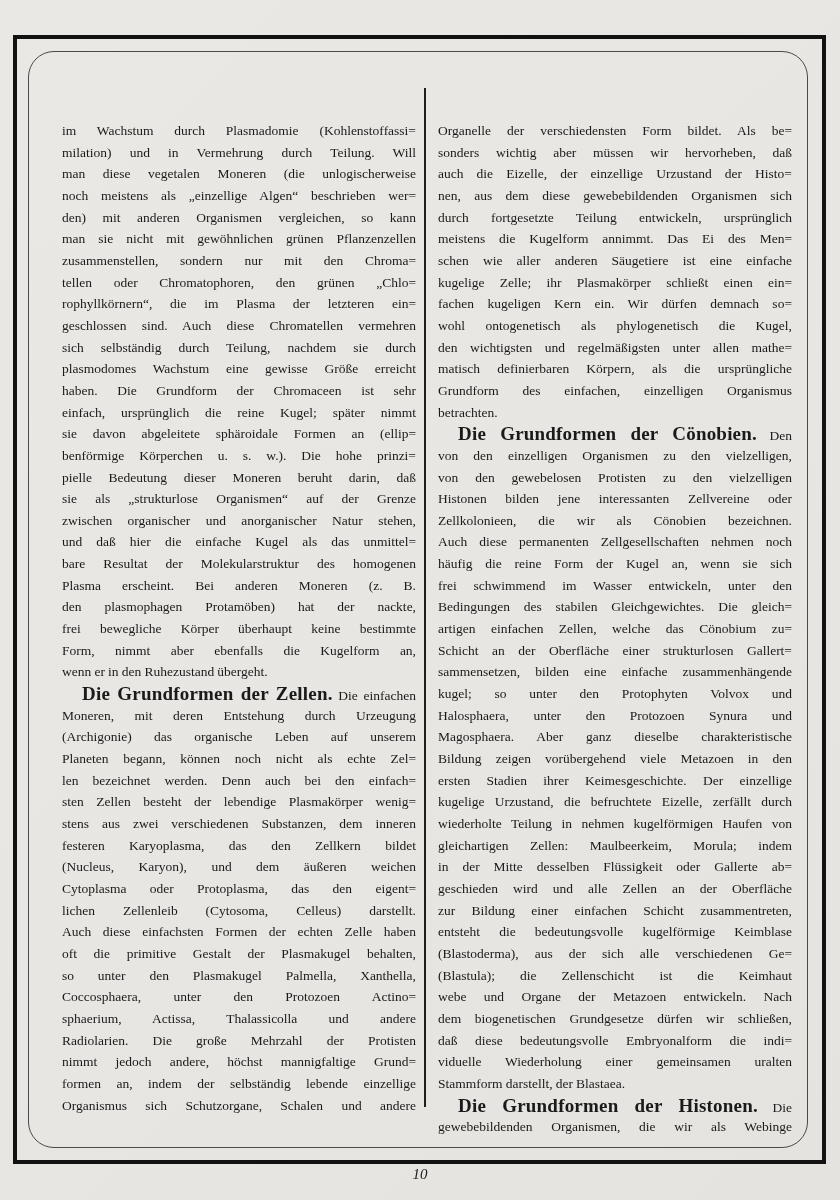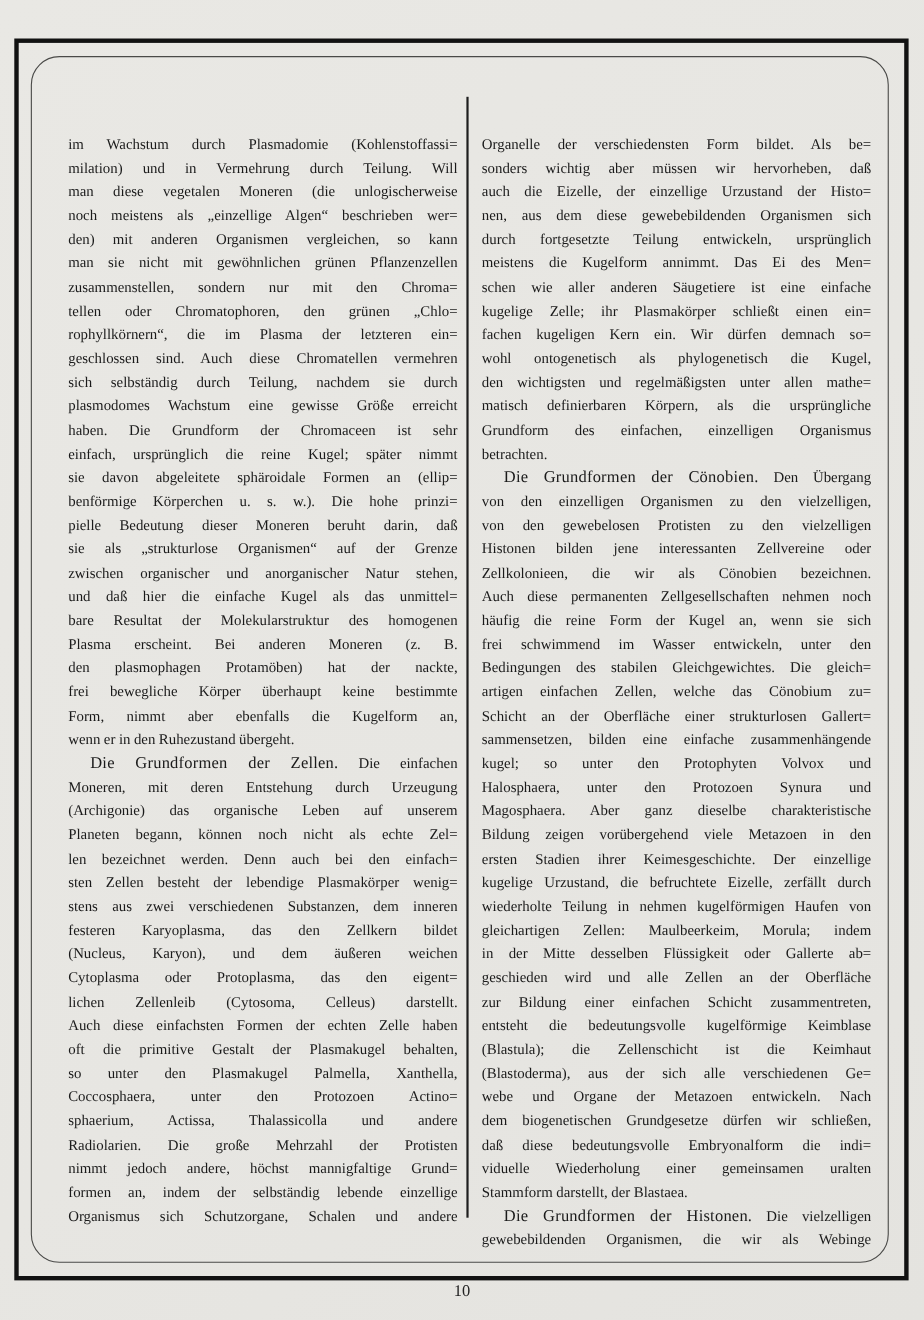--- a/index.html
+++ b/index.html
@@ -25,24 +25,24 @@
   .col{position:absolute;top:88px;width:354px;margin-top:32px;}
   .col-left{left:62px;}
   .col-right{left:438px;}
   .tl{
     height:21.66px;line-height:21.66px;font-size:13.5px;
     text-align:justify;text-align-last:justify;
     overflow:hidden;word-spacing:-0.2px;
   }
   .tl.nj{text-align-last:left;}
   .tl.ind{text-indent:20px;}
-  .hd{font-weight:normal;font-size:15px;letter-spacing:0.2px;}
+  .hd{font-weight:bold;font-size:19px;letter-spacing:0.2px;}
   .page-number{
     position:absolute;left:0;top:1166px;width:840px;
-    text-align:center;font-size:15px;color:#222;
+    text-align:center;font-size:15px;color:#222;font-style:italic;
   }
 </style>
 </head>
 <body>
 
 <div class="outer-frame"></div>
 <div class="inner-frame"></div>
 <div class="divider"></div>
 
 <div class="col col-left">
@@ -126,22 +126,22 @@
     <div class="tl">Magosphaera. Aber ganz dieselbe charakteristische</div>
     <div class="tl">Bildung zeigen vorübergehend viele Metazoen in den</div>
     <div class="tl">ersten Stadien ihrer Keimesgeschichte. Der einzellige</div>
     <div class="tl">kugelige Urzustand, die befruchtete Eizelle, zerfällt durch</div>
     <div class="tl">wiederholte Teilung in nehmen kugelförmigen Haufen von</div>
     <div class="tl">gleichartigen Zellen: Maulbeerkeim, Morula; indem</div>
     <div class="tl">in der Mitte desselben Flüssigkeit oder Gallerte ab=</div>
     <div class="tl">geschieden wird und alle Zellen an der Oberfläche</div>
     <div class="tl">zur Bildung einer einfachen Schicht zusammentreten,</div>
     <div class="tl">entsteht die bedeutungsvolle kugelförmige Keimblase</div>
+    <div class="tl">(Blastoderma), aus der sich alle verschiedenen Ge=</div>
     <div class="tl">(Blastula); die Zellenschicht ist die Keimhaut</div>
-    <div class="tl">(Blastoderma), aus der sich alle verschiedenen Ge=</div>
     <div class="tl">webe und Organe der Metazoen entwickeln. Nach</div>
     <div class="tl">dem biogenetischen Grundgesetze dürfen wir schließen,</div>
     <div class="tl">daß diese bedeutungsvolle Embryonalform die indi=</div>
     <div class="tl">viduelle Wiederholung einer gemeinsamen uralten</div>
     <div class="tl nj">Stammform darstellt, der Blastaea.</div>
     <div class="tl ind"><span class="hd">Die Grundformen der Histonen.</span> Die vielzelligen</div>
     <div class="tl">gewebebildenden Organismen, die wir als Webinge</div>
   </div>
 
 <div class="page-number">10</div>

